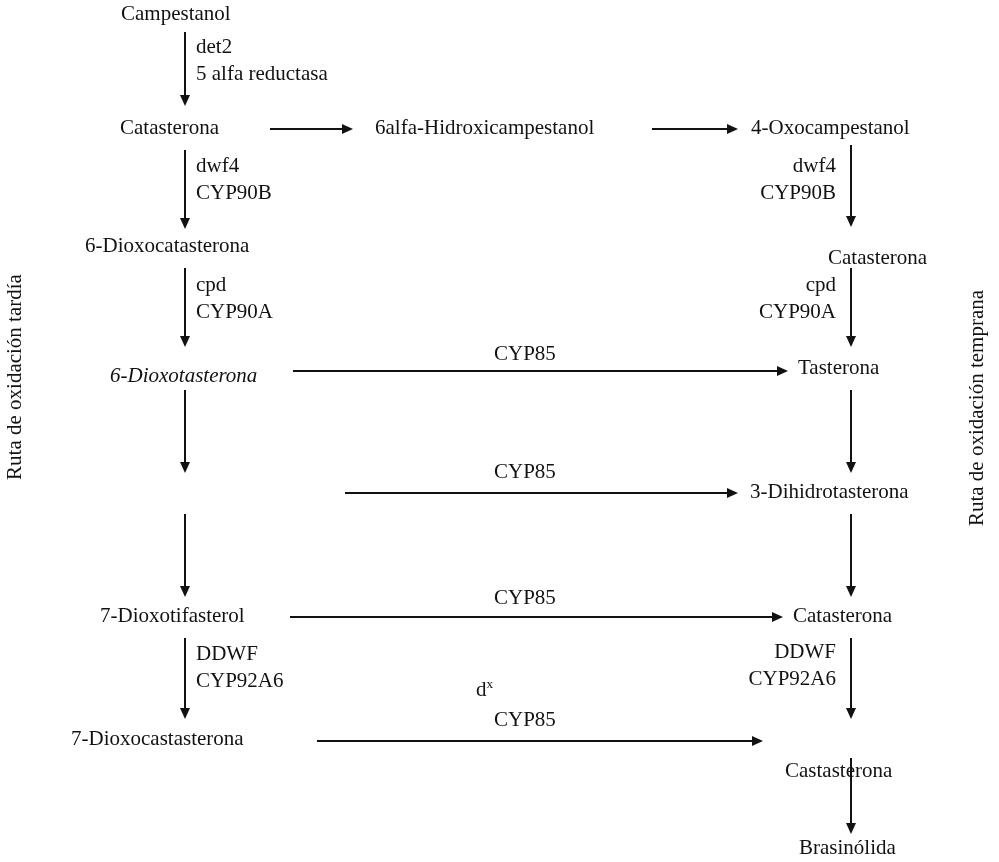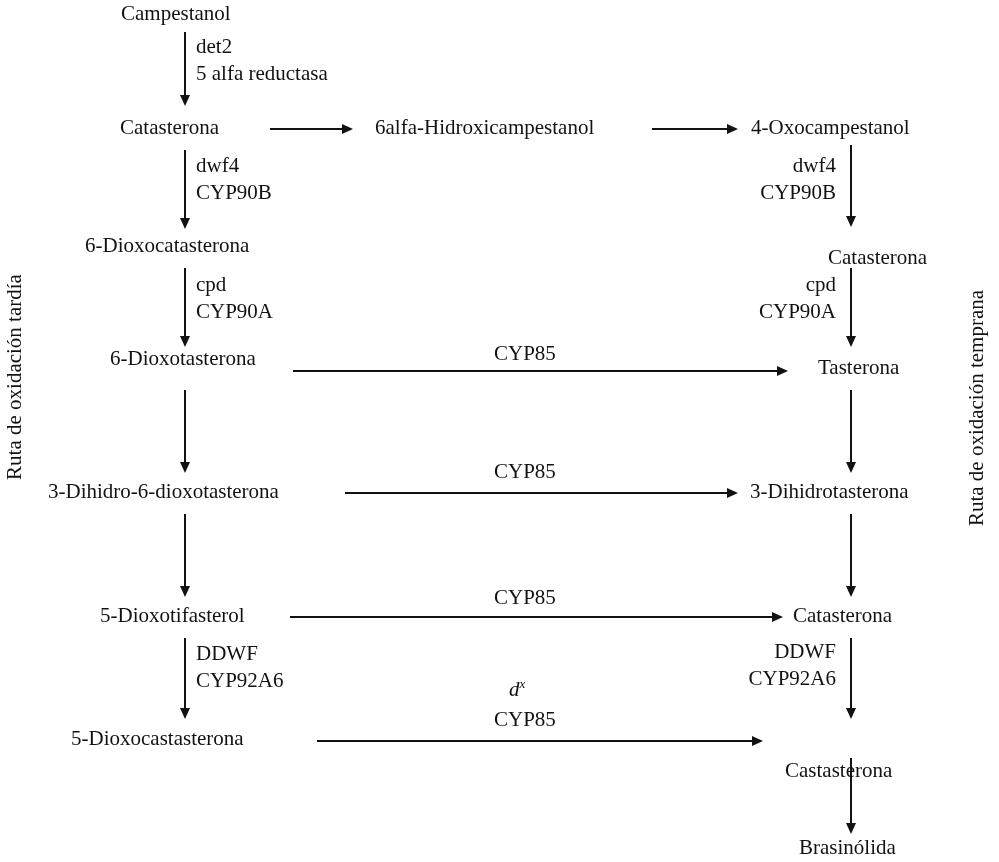--- a/index.html
+++ b/index.html
@@ -61,50 +61,49 @@
   <div class="node" style="left:85px; top:233px;">6-Dioxocatasterona</div>
   <div class="node" style="left:828px; top:233px;margin-top:12px;">Catasterona</div>
 
   <div class="varrow" style="left:184px; top:268px; height:69px;"></div>
   <div class="enz" style="left:196px; top:272px;">cpd</div>
   <div class="enz" style="left:196px; top:299px;">CYP90A</div>
   <div class="varrow" style="left:850px; top:268px; height:69px;"></div>
   <div class="enz ralign" style="right:163px; top:272px;">cpd</div>
   <div class="enz ralign" style="right:163px; top:299px;">CYP90A</div>
 
-  <div class="node" style="left:110px; top:346px;">6-Dioxotasterona</div>
+  <div class="node" style="left:110px; top:363px;font-style:italic;">6-Dioxotasterona</div>
   <div class="enz" style="left:494px; top:341px;">CYP85</div>
   <div class="harrow" style="left:293px; top:370px; width:484px;"></div>
-  <div class="node" style="left:798px; top:355px;margin-left:20px;">Tasterona</div>
+  <div class="node" style="left:798px; top:355px;">Tasterona</div>
 
   <div class="varrow" style="left:184px; top:390px; height:73px;"></div>
   <div class="varrow" style="left:850px; top:390px; height:73px;"></div>
 
-  <div class="node" style="left:48px; top:479px;">3-Dihidro-6-dioxotasterona</div>
   <div class="enz" style="left:494px; top:459px;">CYP85</div>
   <div class="harrow" style="left:345px; top:492px; width:382px;"></div>
   <div class="node" style="left:750px; top:479px;">3-Dihidrotasterona</div>
 
   <div class="varrow" style="left:184px; top:514px; height:73px;"></div>
   <div class="varrow" style="left:850px; top:514px; height:73px;"></div>
 
-  <div class="node" style="left:100px; top:603px;">5-Dioxotifasterol</div>
+  <div class="node" style="left:100px; top:603px;">7-Dioxotifasterol</div>
   <div class="enz" style="left:494px; top:585px;">CYP85</div>
   <div class="harrow" style="left:290px; top:616px; width:482px;"></div>
   <div class="node" style="left:793px; top:603px;">Catasterona</div>
 
   <div class="varrow" style="left:184px; top:638px; height:71px;"></div>
   <div class="enz" style="left:196px; top:641px;">DDWF</div>
   <div class="enz" style="left:196px; top:668px;">CYP92A6</div>
   <div class="varrow" style="left:850px; top:638px; height:71px;"></div>
   <div class="enz ralign" style="right:163px; top:639px;">DDWF</div>
   <div class="enz ralign" style="right:163px; top:666px;">CYP92A6</div>
 
-  <div class="node" style="left:71px; top:726px;">5-Dioxocastasterona</div>
-  <div class="enz" style="left:509px; top:677px;font-style:italic;"><span>d</span><sup>x</sup></div>
+  <div class="node" style="left:71px; top:726px;">7-Dioxocastasterona</div>
+  <div class="enz" style="left:476px; top:677px;"><span>d</span><sup>x</sup></div>
   <div class="enz" style="left:494px; top:707px;">CYP85</div>
   <div class="harrow" style="left:317px; top:740px; width:435px;"></div>
   <div class="node" style="left:785px; top:727px;margin-top:31px;">Castasterona</div>
 
   <div class="varrow" style="left:850px; top:758px; height:66px;"></div>
 
   <div class="node" style="left:787px; top:835px;margin-left:12px;">Brasinólida</div>
 
 </div>
 

